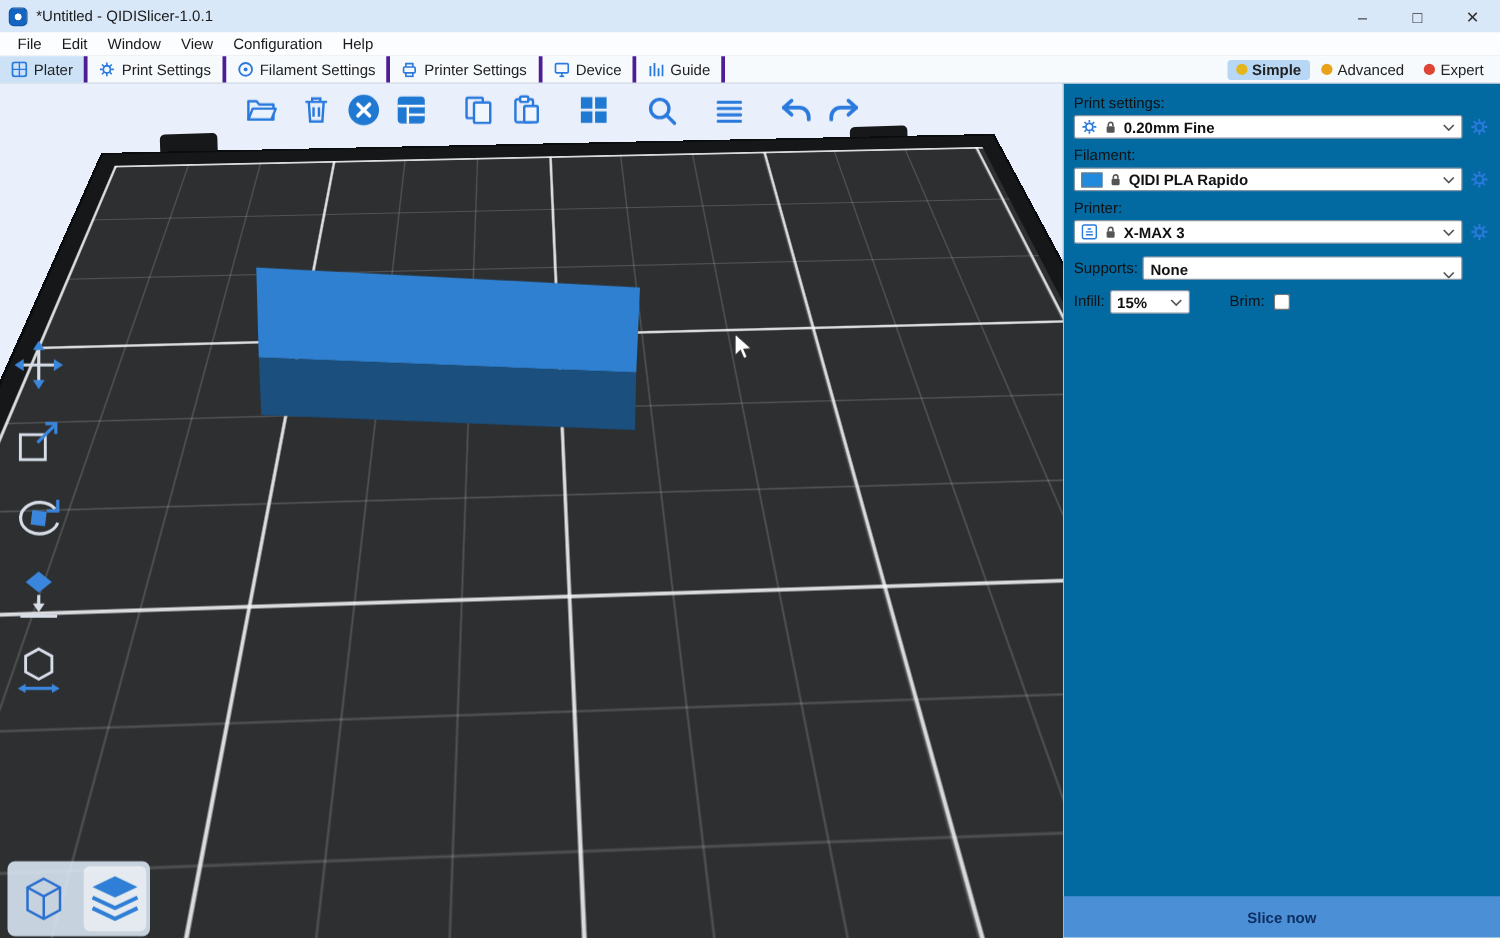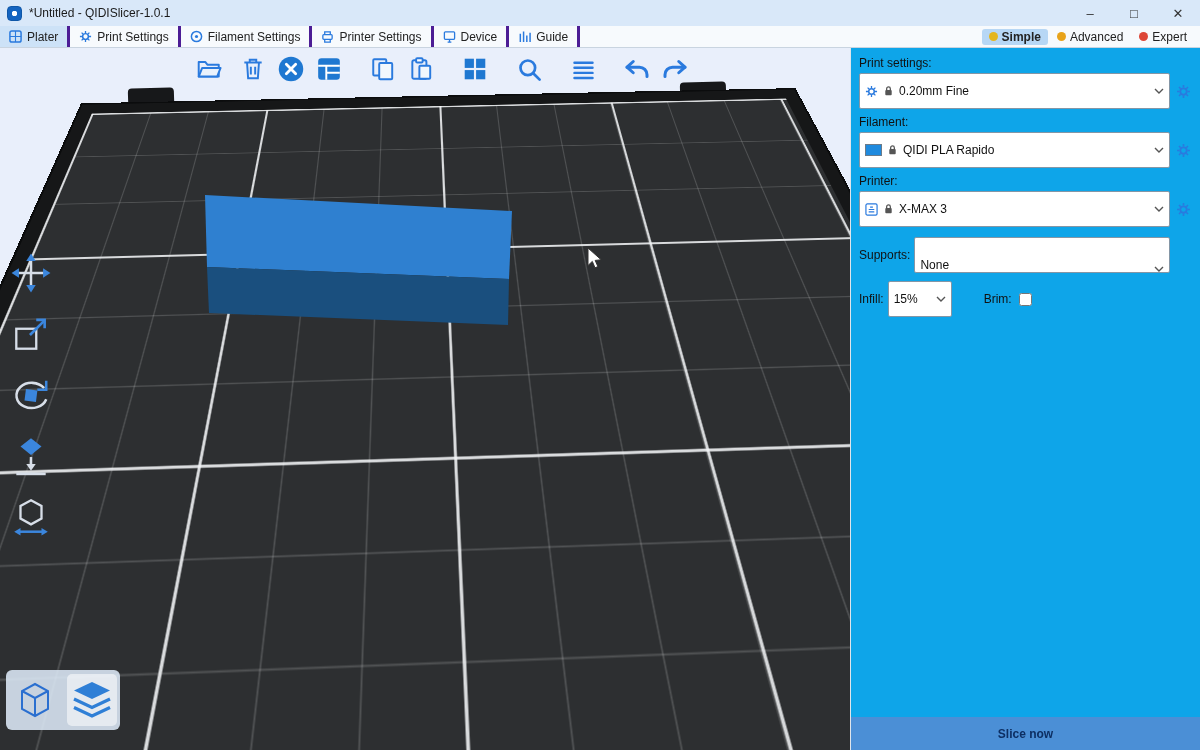--- a/index.html
+++ b/index.html
@@ -65,24 +65,24 @@
   
   .left-toolbar { position:absolute; left:8px; top:203px; display:flex; flex-direction:column; gap:17px; }
   .gizmo-btn { width:46px; height:44px; display:flex; align-items:center; justify-content:center; border-radius:6px; }
 
   
   .view-toggles { position:absolute; left:6px; top:622px; width:114px; height:60px; background:rgba(221,233,247,0.88); border-radius:6px; display:flex; align-items:center; justify-content:space-around; }
   .view-btn { width:50px; height:52px; display:flex; align-items:center; justify-content:center; border-radius:5px; }
   .view-btn.sel { background:rgba(255,255,255,0.55); }
 
   
-  .sidebar { width:350px; background:#0ea5e9; border-left:1px solid #dfe5ec; display:flex; flex-direction:column; padding:6px 8px 0 8px; flex:0 0 auto; }
+  .sidebar { width:350px; background:#0369a1; border-left:1px solid #dfe5ec; display:flex; flex-direction:column; padding:6px 8px 0 8px; flex:0 0 auto; }
   .sb-label { font-size:12px; color:#111; margin:2px 0 3px 0; }
   .sb-row { display:flex; align-items:center; gap:4px; margin-bottom:4px; }
-  .combo { flex:1; height:36px; background:#fff; border:1px solid #8496a6; border-radius:2px; display:flex; align-items:center; gap:5px; padding:0 5px; overflow:hidden; }
+  .combo { flex:1; height:19px; background:#fff; border:1px solid #8496a6; border-radius:2px; display:flex; align-items:center; gap:5px; padding:0 5px; overflow:hidden;font-weight:bold; }
   .combo-text { flex:1; font-size:12px; color:#111; white-space:nowrap; overflow:hidden; }
   .chev { flex:0 0 auto; display:flex; }
   .gear-btn { width:18px; height:18px; display:flex; align-items:center; justify-content:center; }
   .swatch { width:17px; height:12px; border:1px solid #6b7b8a; flex:0 0 auto; }
   .supports-row { margin-top:6px; }
   .supports-row .combo { margin-right:22px;align-items:flex-end; }
   .infill-row { margin-top:4px; }
   .infill-row .combo { flex:0 0 64px; }
   .brim-label { margin-left:28px; }
   .brim-check { width:13px; height:13px; margin-left:3px; }
@@ -97,20 +97,28 @@
   <div class="titlebar">
     <span class="app-icon"></span>
     <span class="title-text">*Untitled - QIDISlicer-1.0.1</span>
     <div class="win-controls">
       <span class="win-btn">–</span>
       <span class="win-btn">□</span>
       <span class="win-btn close">✕</span>
     </div>
   </div>
 
+  <div class="menubar">
+    <span class="menu-item">File</span>
+    <span class="menu-item">Edit</span>
+    <span class="menu-item">Window</span>
+    <span class="menu-item">View</span>
+    <span class="menu-item">Configuration</span>
+    <span class="menu-item">Help</span>
+  </div>
 
   <div class="tabbar">
     <div class="tab active">
       <svg width="13" height="13" viewBox="0 0 14 14">
           <rect x="1" y="1" width="12" height="12" rx="2" fill="none" stroke="#2a7ade" stroke-width="1.6"></rect>
           <path d="M1 7h12M7 1v12" stroke="#2a7ade" stroke-width="1.2"></path>
         </svg>
       <span>Plater</span>
     </div>
     <div class="tab">

